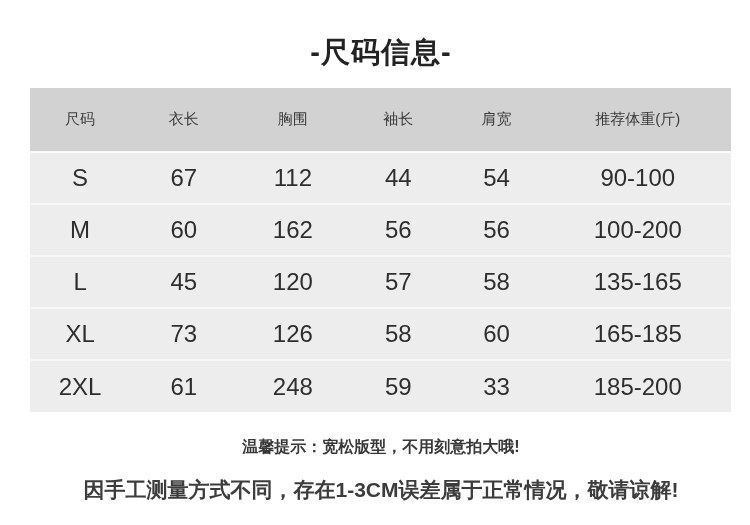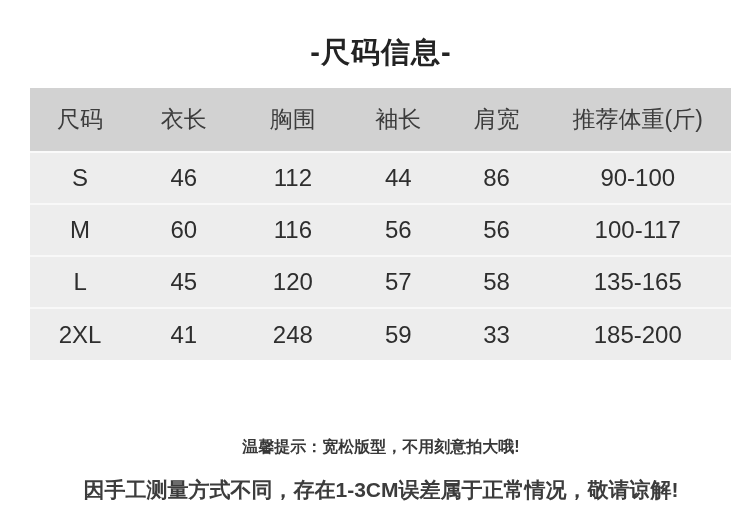--- a/index.html
+++ b/index.html
@@ -36,21 +36,21 @@
   col.c0 { width: 14.3%; }
   col.c1 { width: 15.3%; }
   col.c2 { width: 15.8%; }
   col.c3 { width: 14.3%; }
   col.c4 { width: 13.7%; }
   col.c5 { width: 26.6%; }
 
   thead th {
     background: var(--header-bg);
     height: 64px;
-    font-size: 23px;
+    font-size: 15px;
     font-weight: 500;
     color: #3c3c3c;
     text-align: center;
     vertical-align: middle;
   }
   tbody td {
     background: var(--row-bg);
     height: 52px;
     font-size: 24px;
     font-weight: 400;
@@ -102,45 +102,53 @@
           <th>衣长</th>
           <th>胸围</th>
           <th>袖长</th>
           <th>肩宽</th>
           <th>推荐体重(斤)</th>
         </tr>
     </thead>
     <tbody>
         <tr>
           <td>S</td>
-          <td>46</td>
+          <td>67</td>
           <td>112</td>
           <td>44</td>
-          <td>86</td>
+          <td>54</td>
           <td>90-100</td>
         </tr>
         <tr>
           <td>M</td>
           <td>60</td>
-          <td>116</td>
+          <td>162</td>
           <td>56</td>
           <td>56</td>
-          <td>100-117</td>
+          <td>100-200</td>
         </tr>
         <tr>
           <td>L</td>
           <td>45</td>
           <td>120</td>
           <td>57</td>
           <td>58</td>
           <td>135-165</td>
         </tr>
         <tr>
+          <td>XL</td>
+          <td>73</td>
+          <td>126</td>
+          <td>58</td>
+          <td>60</td>
+          <td>165-185</td>
+        </tr>
+        <tr>
           <td>2XL</td>
-          <td>41</td>
+          <td>61</td>
           <td>248</td>
           <td>59</td>
           <td>33</td>
           <td>185-200</td>
         </tr>
       </tbody>
   </table>
 
   <div class="note1">温馨提示：宽松版型，不用刻意拍大哦!</div>
 

